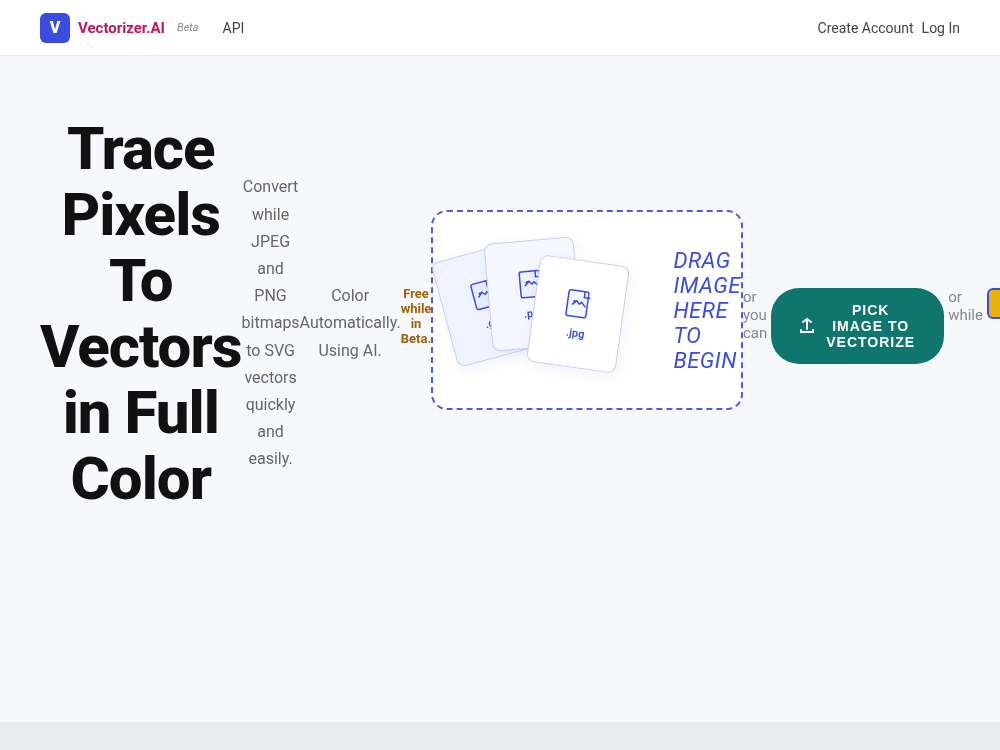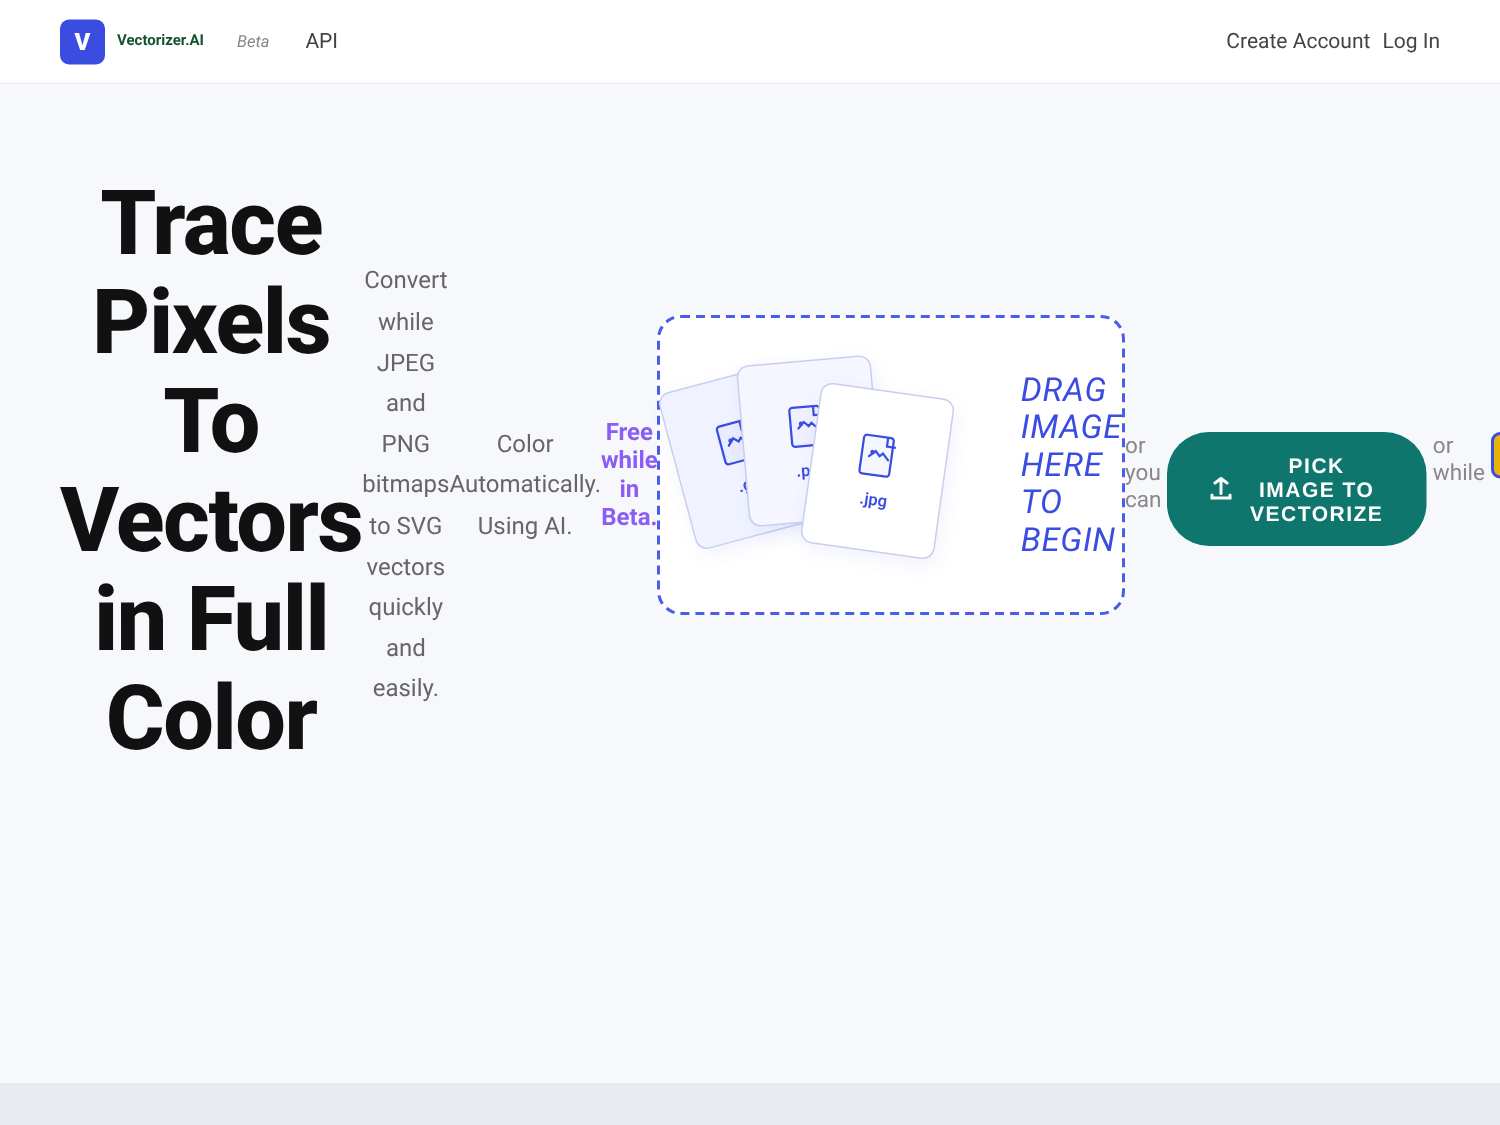--- a/index.html
+++ b/index.html
@@ -43,29 +43,29 @@
       display: flex;
       align-items: center;
       justify-content: center;
       color: #fff;
       font-weight: 900;
       font-size: 16px;
     }
 
     .logo-text {
       font-weight: 700;
-      font-size: 10px;
-      color: #14532d;
+      font-size: 15px;
+      color: #be185d;
     }
 
     .logo-beta {
       font-size: 11px;
       color: #888;
       font-style: italic;
-      margin-left: 14px;
+      margin-left: 4px;
     }
 
     .nav-link {
       font-size: 14px;
       color: #444;
       text-decoration: none;
       cursor: pointer;
     }
 
     .nav-right {
@@ -96,22 +96,22 @@
     .hero-subtitle {
       text-align: center;
       color: #666;
       font-size: 16px;
       line-height: 1.7;
       margin-bottom: 6px;
     }
 
     .hero-beta-note {
       text-align: center;
-      font-size: 16px;
-      color: #8b5cf6;
+      font-size: 13px;
+      color: #a16207;
       margin-bottom: 32px;
     }
 
     .hero-beta-note strong {
       font-weight: 700;
     }
 
     
     .dropzone {
       width: 740px;

